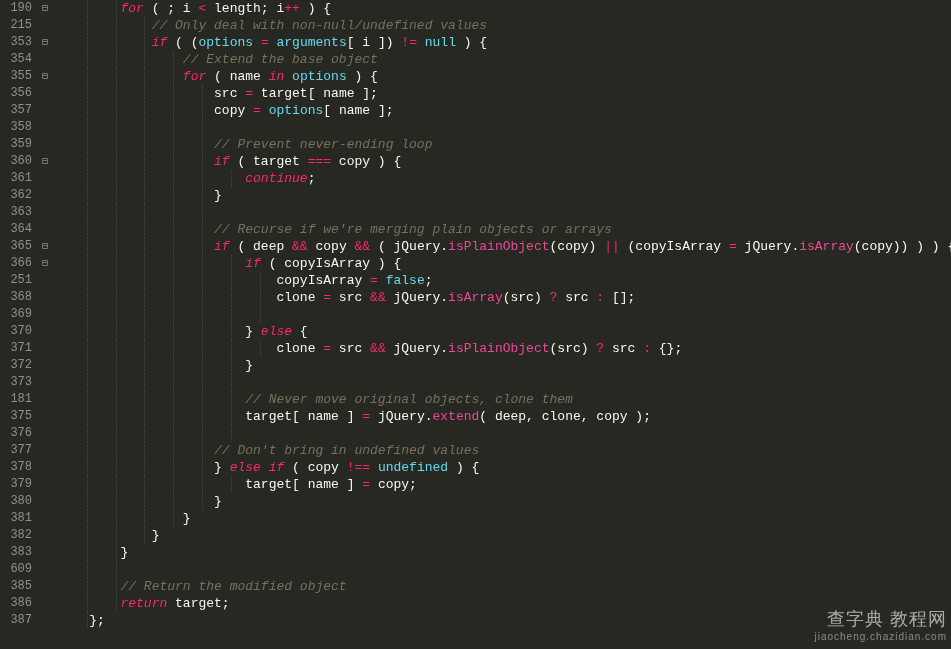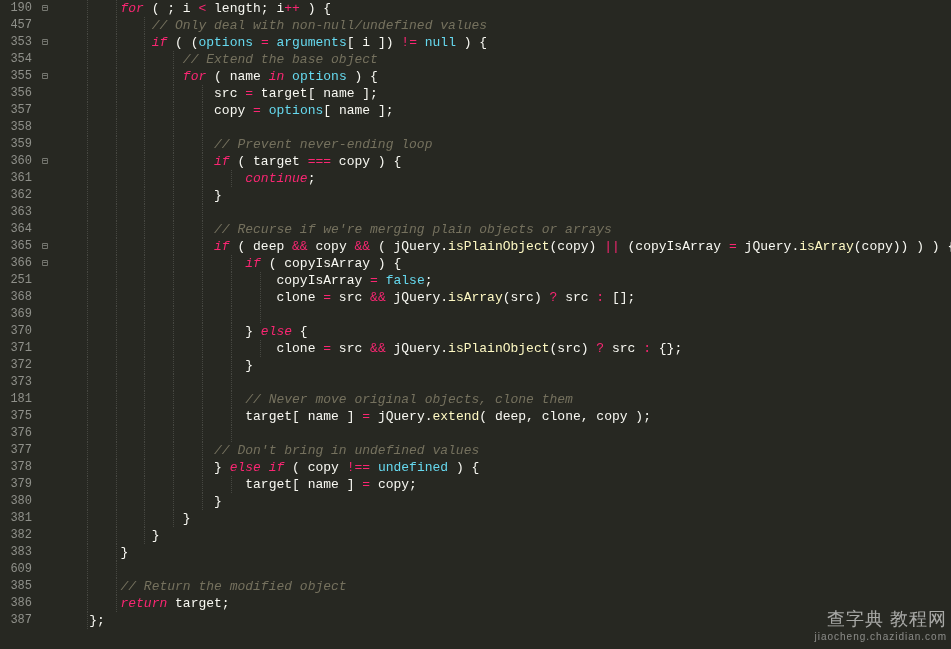--- a/index.html
+++ b/index.html
@@ -56,21 +56,21 @@
   }
   .guide {
     border-left: 1px dotted #464741;
     position: absolute;
     top: 0;
     bottom: 0;
   }
   .kw   { color: #f92672; font-style: italic; }   
   .kw2  { color: #66d9ef; }   
   .nm   { color: #66d9ef; }   
-  .id   { color: #fef9c3; }   
+  .id   { color: #ec4899; }   
   .cmnt { color: #75715e; font-style: italic; }
   .op   { color: #f92672; }
   .pln  { color: #f8f8f2; }
   .watermark {
     position: absolute;
     right: 4px;
     bottom: 4px;
     text-align: right;
     color: rgba(255,255,255,0.6);
     font-family: sans-serif;
@@ -79,21 +79,21 @@
   }
   .wm-main { font-size: 18px; letter-spacing: 1px; }
   .wm-sub  { font-size: 10px; letter-spacing: 1px; color: rgba(255,255,255,0.45); }
 </style>
 </head>
 <body>
 
 <div class="editor">
   <div class="gutter" id="gutter">
       <div class="gutter-line">190</div>
-      <div class="gutter-line">457</div>
+      <div class="gutter-line">215</div>
       <div class="gutter-line">353</div>
       <div class="gutter-line">354</div>
       <div class="gutter-line">355</div>
       <div class="gutter-line">356</div>
       <div class="gutter-line">357</div>
       <div class="gutter-line">358</div>
       <div class="gutter-line">359</div>
       <div class="gutter-line">360</div>
       <div class="gutter-line">361</div>
       <div class="gutter-line">362</div>

